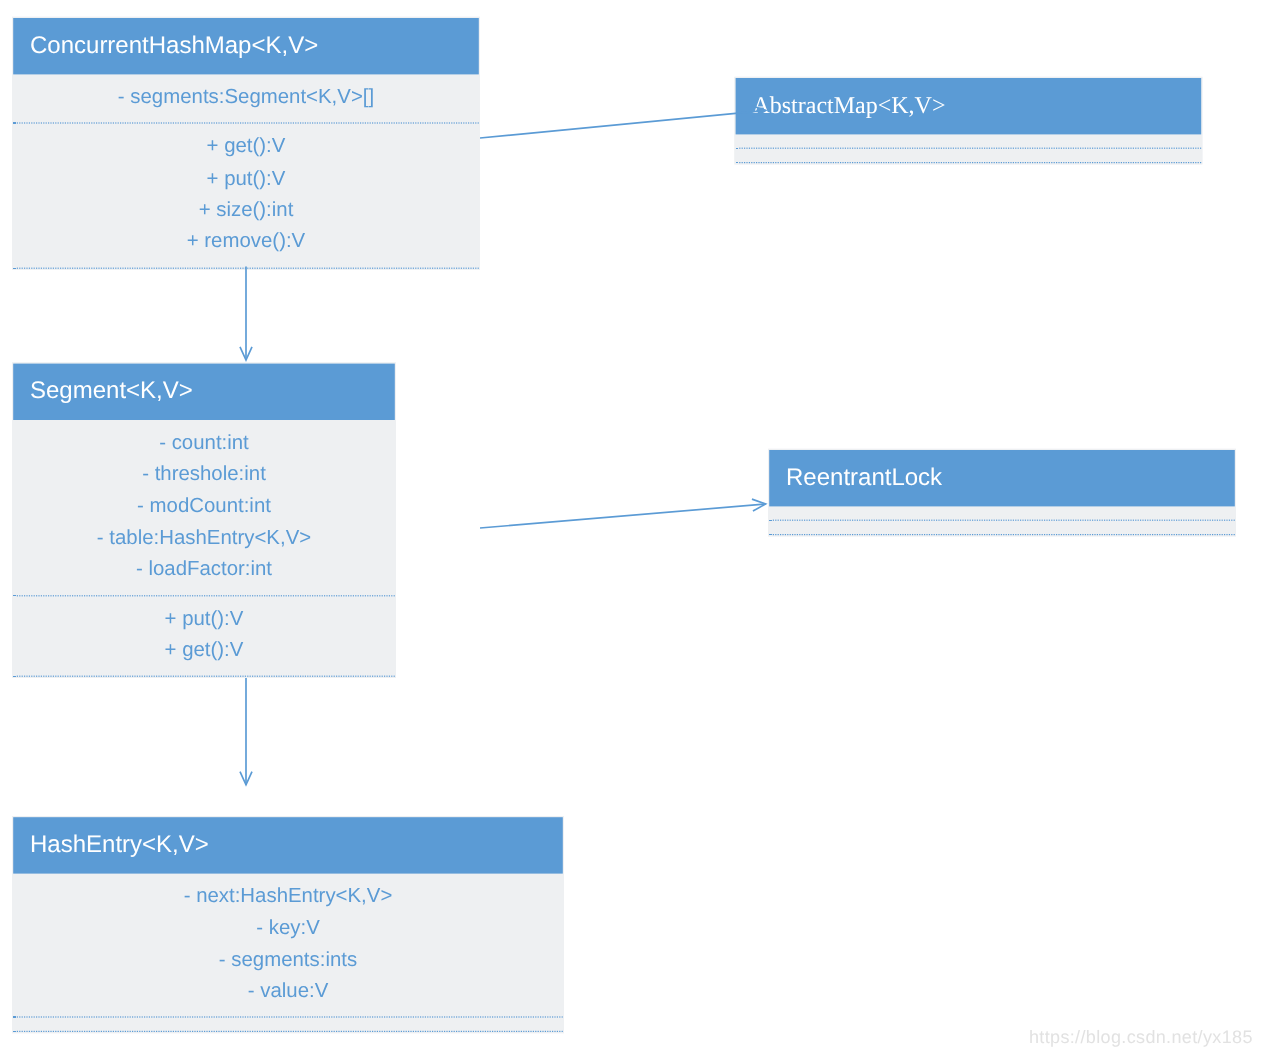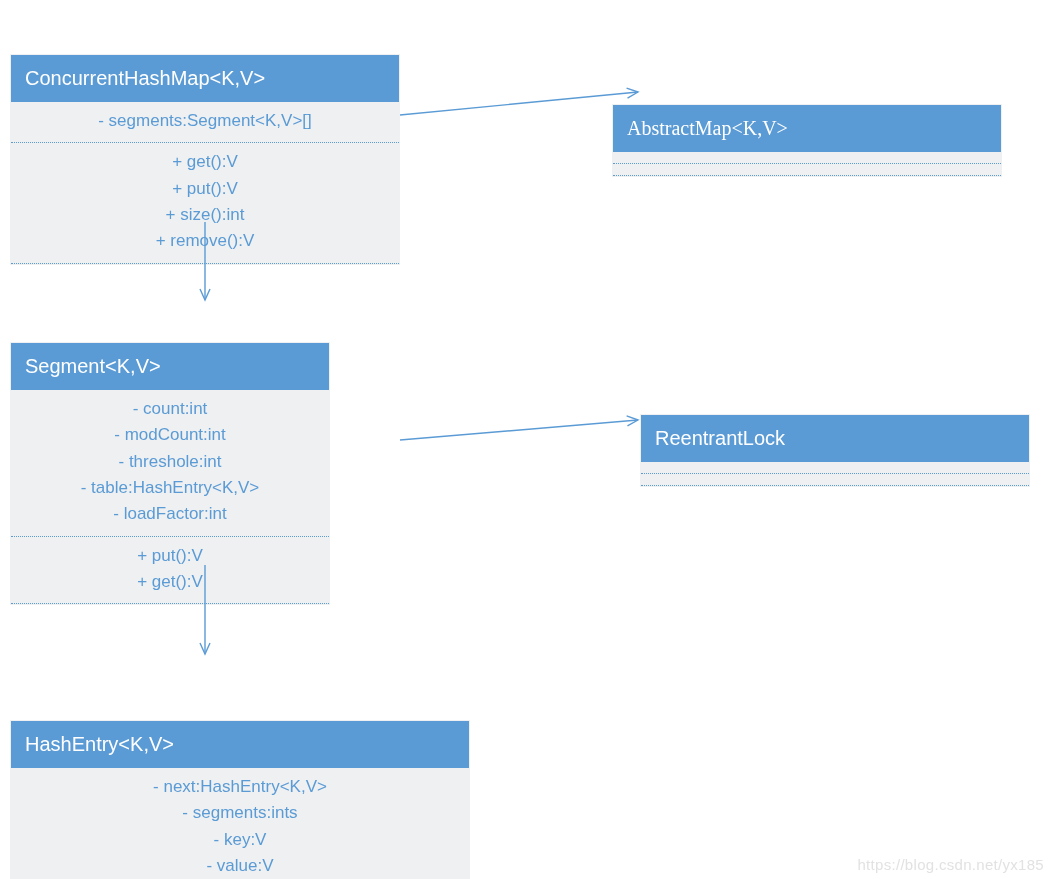--- a/index.html
+++ b/index.html
@@ -14,21 +14,20 @@
   }
   .canvas {
     position: relative;
     width: 1052px;
     height: 879px;
   }
   .class-box {
     position: absolute;
     background: #eef0f2;
     border: 1px solid #eef0f2;
-    margin-top: 40px;
   }
   .class-title {
     background: #5b9bd5;
     color: #ffffff;
     font-size: 20px;
     padding: 12px 14px;
     font-weight: 400;
   }
   .compartment {
     padding: 6px 14px 8px 14px;
@@ -87,43 +86,43 @@
   <div class="class-box" style="left:612px; top:64px; width:390px;font-family:Liberation Serif, serif;">
     <div class="class-title">AbstractMap&lt;K,V&gt;</div>
     <div class="compartment empty"></div>
     <div class="compartment empty"></div>
   </div>
 
   <div class="class-box" style="left:10px; top:302px; width:320px;">
     <div class="class-title">Segment&lt;K,V&gt;</div>
     <div class="compartment">
       <div class="compartment-row">- count:int</div>
+      <div class="compartment-row">- threshole:int</div>
       <div class="compartment-row">- modCount:int</div>
-      <div class="compartment-row">- threshole:int</div>
       <div class="compartment-row">- table:HashEntry&lt;K,V&gt;</div>
       <div class="compartment-row">- loadFactor:int</div>
     </div>
     <div class="compartment">
       <div class="compartment-row">+ put():V</div>
       <div class="compartment-row">+ get():V</div>
     </div>
   </div>
 
   <div class="class-box" style="left:640px; top:374px; width:390px;">
     <div class="class-title">ReentrantLock</div>
     <div class="compartment empty"></div>
     <div class="compartment empty"></div>
   </div>
 
   <div class="class-box" style="left:10px; top:680px; width:460px;">
     <div class="class-title">HashEntry&lt;K,V&gt;</div>
     <div class="compartment">
       <div class="compartment-row">- next:HashEntry&lt;K,V&gt;</div>
+      <div class="compartment-row">- key:V</div>
       <div class="compartment-row">- segments:ints</div>
-      <div class="compartment-row">- key:V</div>
       <div class="compartment-row">- value:V</div>
     </div>
     <div class="compartment empty"></div>
   </div>
 
   <svg class="connectors">
     <defs>
       <marker id="open-arrow" markerWidth="14" markerHeight="14" refX="12" refY="6" orient="auto" markerUnits="userSpaceOnUse">
         <path d="M1,1 L12,6 L1,11" fill="none" stroke="#5b9bd5" stroke-width="1.4"></path>
       </marker>

